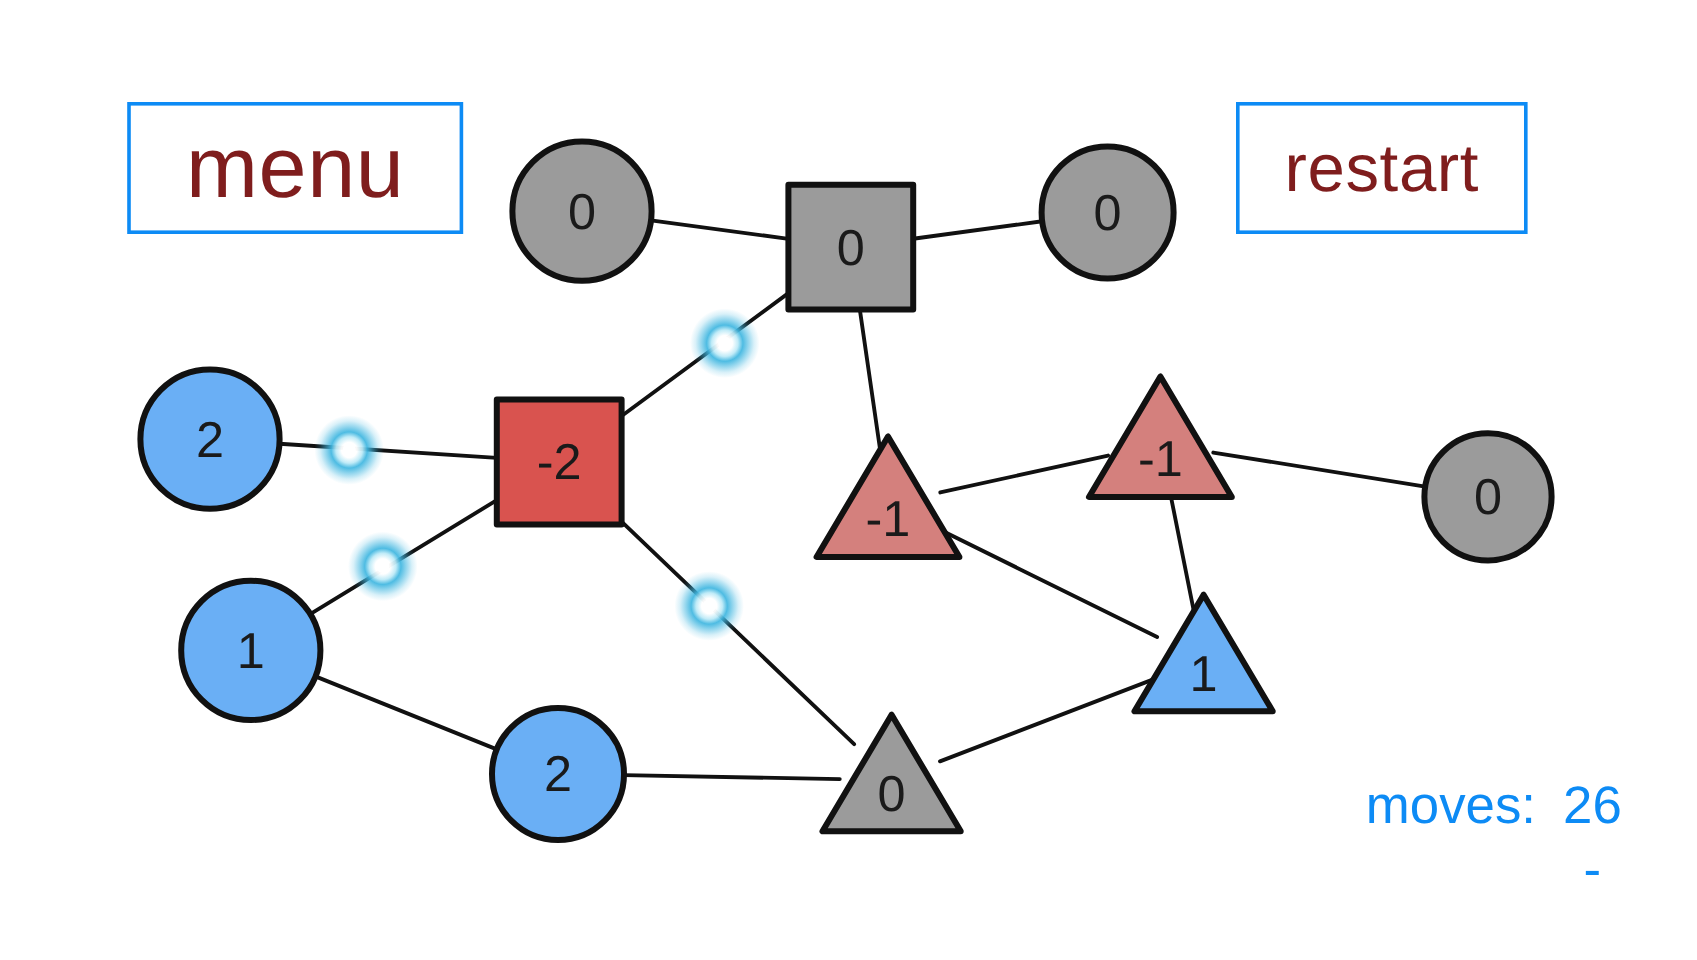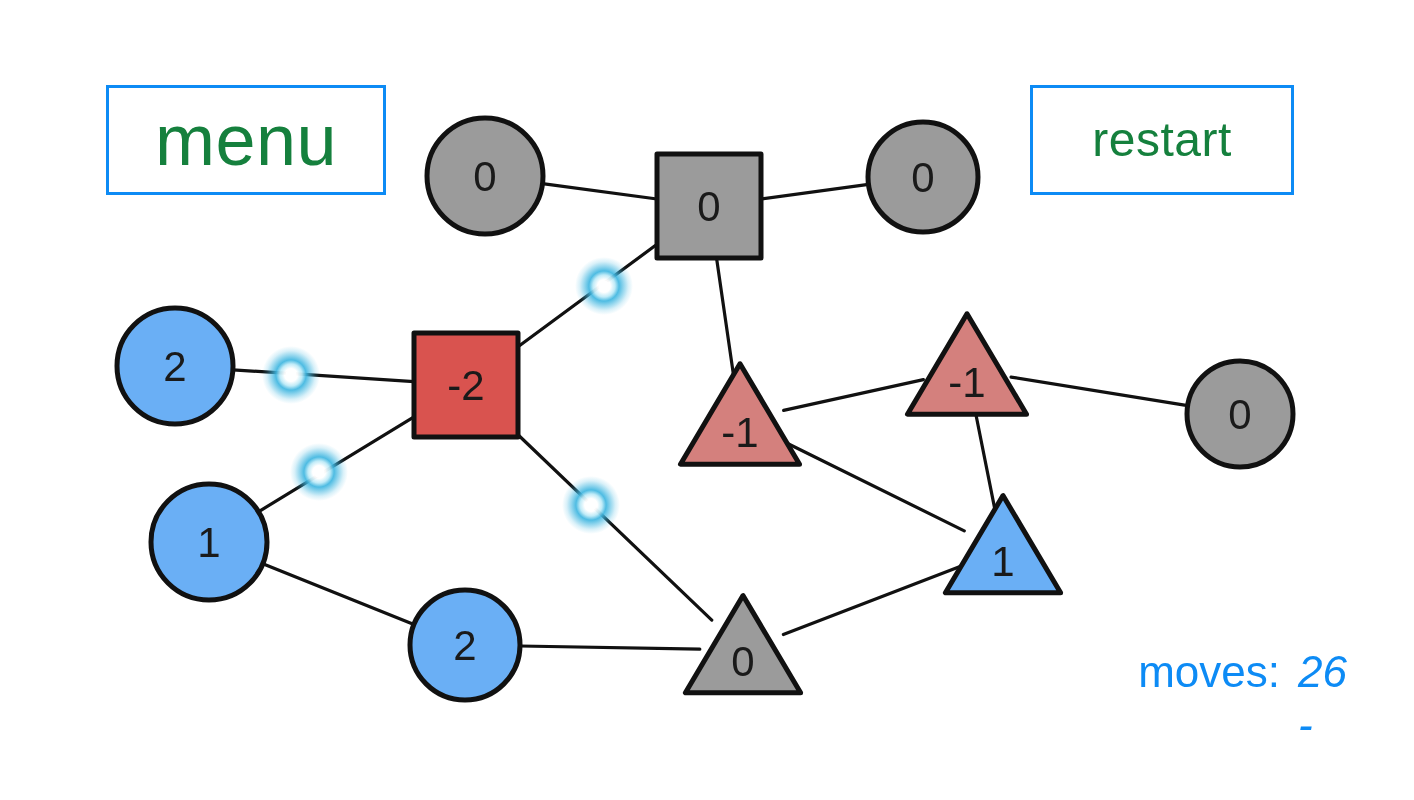--- a/index.html
+++ b/index.html
@@ -23,39 +23,39 @@
     width: 1414px;
     height: 800px;
   }
 
   
   .ui-button {
     position: absolute;
     box-sizing: border-box;
     border: 3px solid #0d8bf5;
     background: #ffffff;
-    color: #15803d;
+    color: #7f1d1d;
     display: flex;
     align-items: center;
     justify-content: center;
     font-weight: 300;
     letter-spacing: 0.5px;
     line-height: 1;
     cursor: pointer;
     user-select: none;
   }
   #menu-button {
     left: 106px;  top: 85px;
     width: 280px; height: 110px;
     font-size: 72px;
   }
   #restart-button {
     left: 1030px; top: 85px;
-    width: 264px;  height: 110px;
-    font-size: 48px;
+    width: 243px;  height: 110px;
+    font-size: 56px;
   }
 
   
   #score-panel {
     position: absolute;
     right: 58px;
     bottom: 48px;
     color: #0d8bf5;
     font-size: 44px;
     font-weight: 300;
@@ -64,21 +64,21 @@
     user-select: none;
     margin-left: 34px;
   }
   .score-row {
     display: flex;
     justify-content: flex-end;
     align-items: baseline;
     white-space: nowrap;
   }
   .score-label { margin-right: 18px; }
-  .score-value { min-width: 58px; text-align: left; display:inline-block;font-style:italic; }
+  .score-value { min-width: 58px; text-align: center; display:inline-block; }
 
   
   #graph-svg {
     position: absolute;
     left: 0; top: 0;
     width: 1414px;
     height: 800px;
   }
   .graph-edge {
     stroke: #111111;

